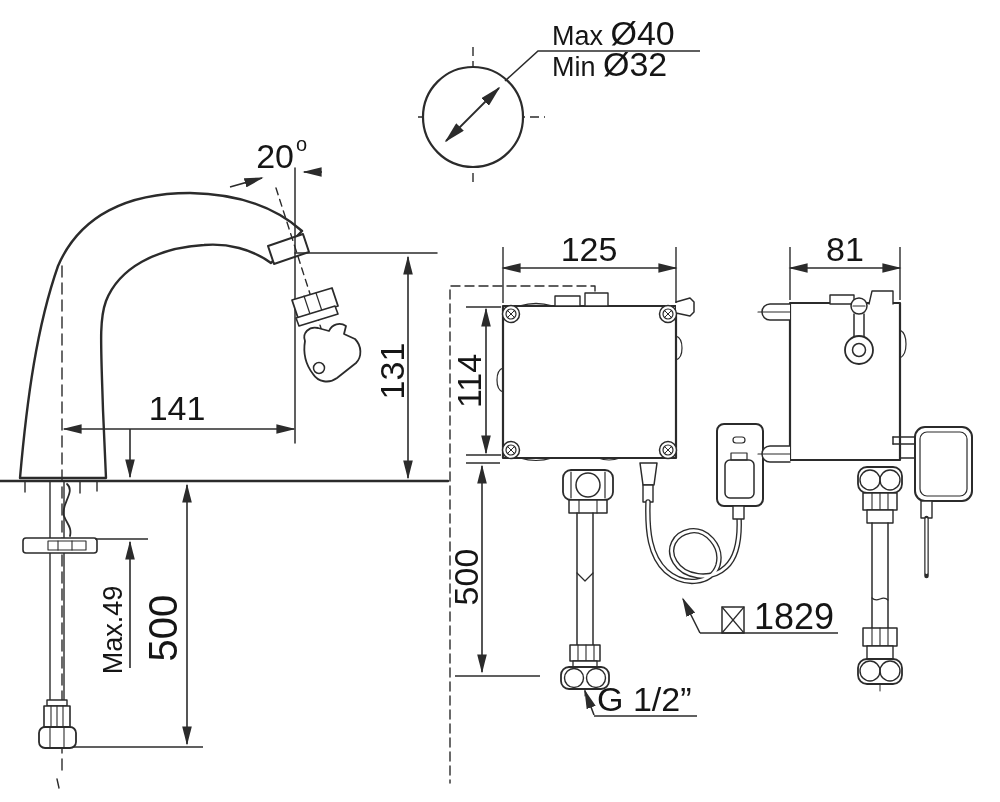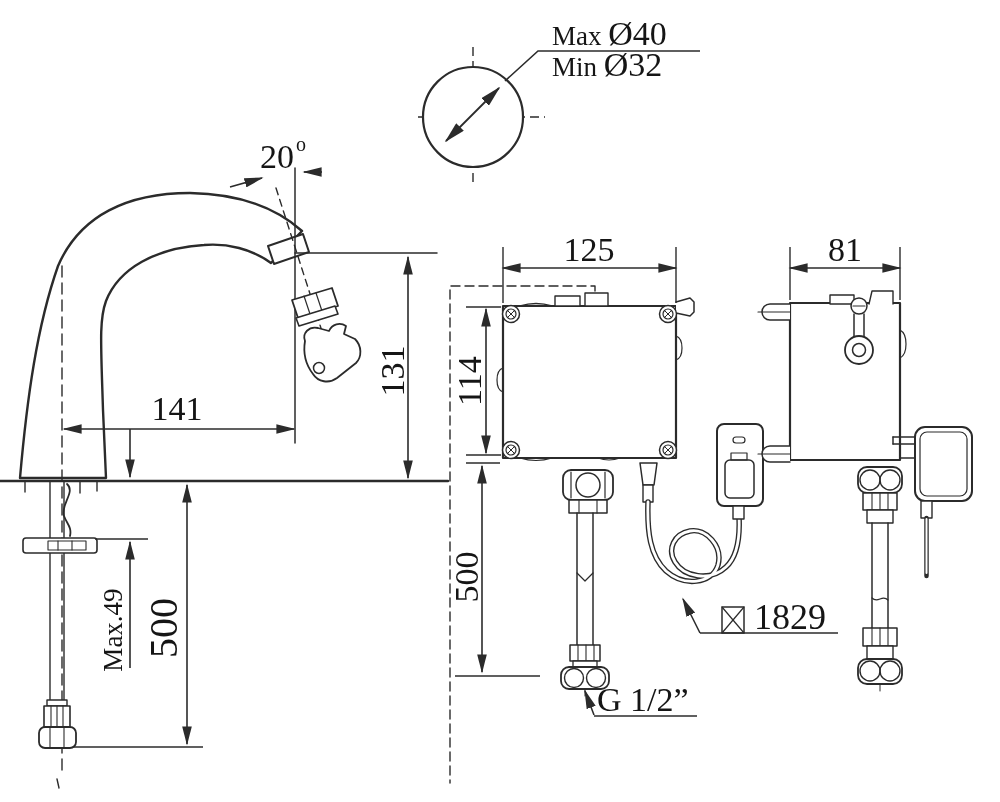--- a/index.html
+++ b/index.html
@@ -1,20 +1,20 @@
 <!DOCTYPE html>
 <html><head>
 <meta charset="utf-8">
 <style>
   html,body{margin:0;padding:0;background:#ffffff;}
   .canvas{
     position:relative;
     width:1000px;height:802px;
     background:#ffffff;
-    font-family:Liberation Serif, serif;
+    font-family:Liberation Sans, sans-serif;
     overflow:hidden;
   }
   svg{display:block;}
   svg text{fill:#151515;}
   .dim-num{font-size:34px;}
   .dim-num-lg{font-size:40px;}
   .dim-small{font-size:27px;}
   .lbl-sm{font-size:27px;}
   .lbl-lg{font-size:34px;}
   .model-num{font-size:36px;}

